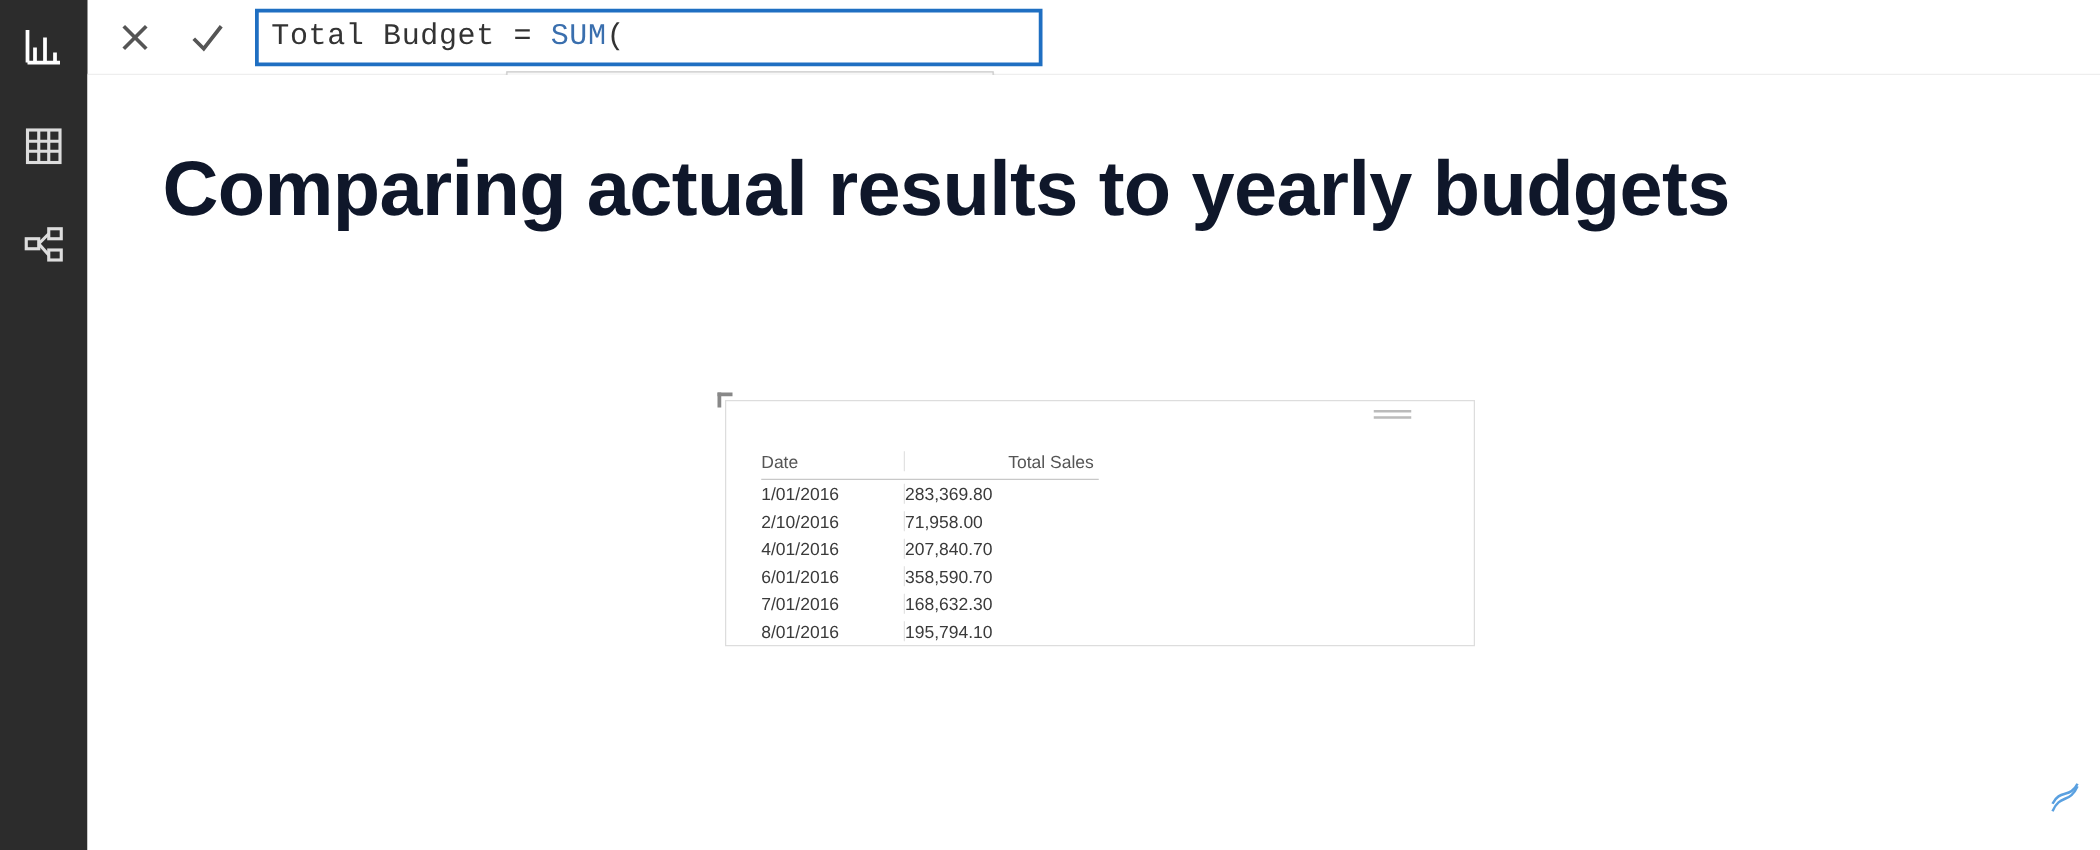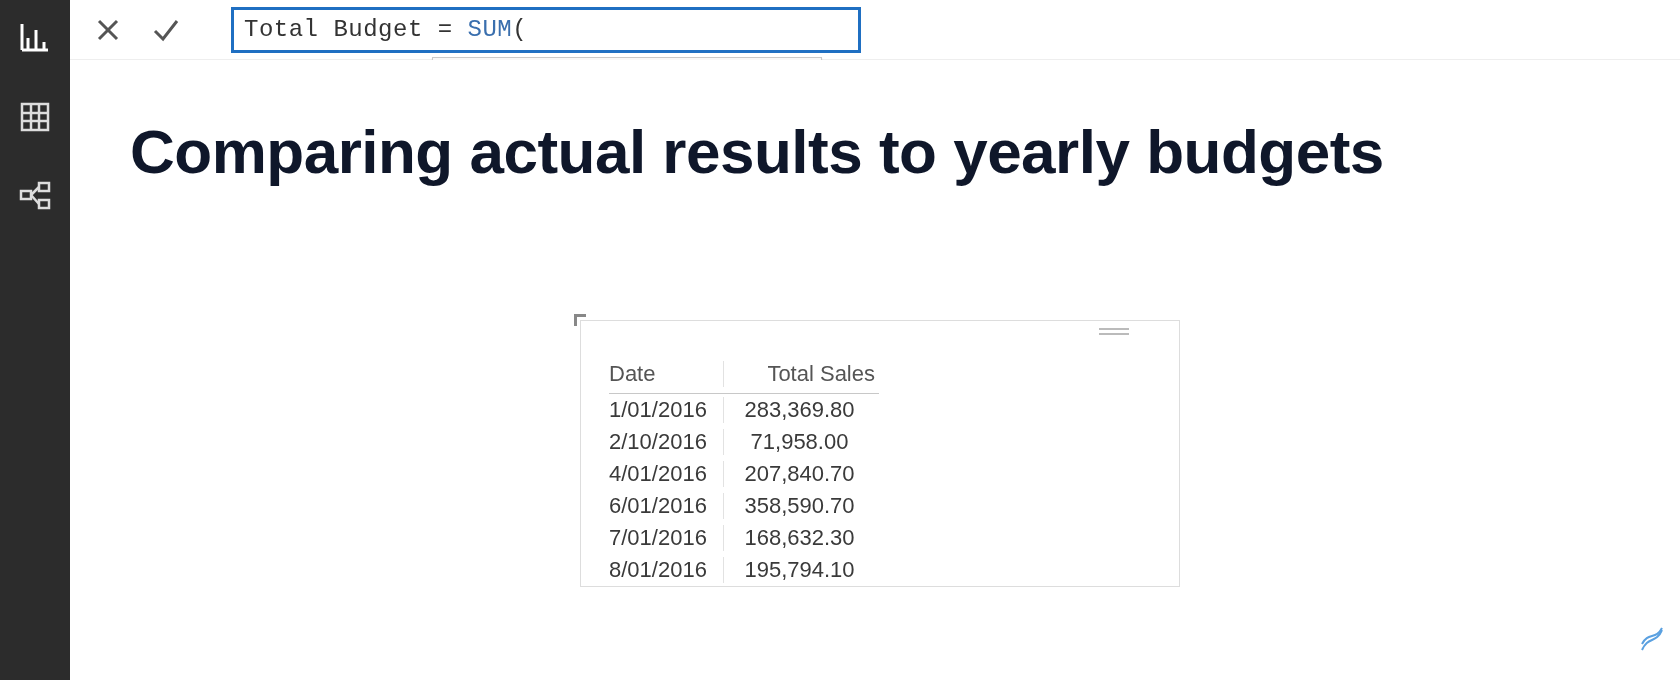--- a/index.html
+++ b/index.html
@@ -14,21 +14,21 @@
   .nav-item.active svg { stroke: #fff; }
 
   
   .main { flex: 1; display: flex; flex-direction: column; position: relative; }
 
   
   .formula-row { display: flex; align-items: center; height: 60px; padding-left: 18px; gap: 18px; border-bottom: 1px solid #eee; }
   .fb-btn { width: 40px; height: 40px; display: flex; align-items: center; justify-content: center; cursor: pointer; }
   .fb-btn svg { stroke: #555; }
 
-  .formula-input-wrap { position: relative; margin-left: 27px; }
+  .formula-input-wrap { position: relative; }
   .formula-input { height: 46px; min-width: 630px; border: 3px solid #1f6fc2; background: #fff; display: flex; align-items: center; padding: 0 10px; font-family: Consolas, "Courier New", monospace; font-size: 24px; color: #333; letter-spacing: 0.5px; white-space: pre; }
   .tok-fn { color: #3a6fae; }
 
   
   .intellisense { position: absolute; left: 201px; top: 50px; background: #f7f7f7; border: 1px solid #c9c9c9; padding: 6px 14px 10px 14px; font-size: 24px; color: #444; line-height: 1.35; box-shadow: 0 1px 2px rgba(0,0,0,.08); }
   .intellisense .sig { font-family: "Segoe UI", sans-serif; }
   .intellisense .sig b { font-weight: 700; }
   .intellisense .desc { padding-left: 14px; font-size: 23px; color: #555; }
 
   
@@ -40,25 +40,25 @@
   .visual { position: absolute; left: 510px; top: 260px; width: 600px; border: 1px solid #ddd; background: #fff; }
   .visual-corner { position: absolute; left: -7px; top: -7px; width: 12px; height: 12px; }
   .visual-corner::before, .visual-corner::after { content: ""; position: absolute; background: #888; }
   .visual-corner::before { width: 12px; height: 3px; top: 0; left: 0; }
   .visual-corner::after  { width: 3px; height: 12px; top: 0; left: 0; }
   .visual-grip { position: absolute; right: 50px; top: 7px; width: 30px; height: 10px; cursor: grab; }
   .visual-grip::before, .visual-grip::after { content: ""; position: absolute; left: 0; right: 0; height: 2px; background: #bbb; }
   .visual-grip::before { top: 0; }
   .visual-grip::after  { top: 5px; }
 
-  .tbl { width: 270px; margin: 40px 0 0 28px; font-size: 22px; color: #3a3a3a; }
+  .tbl { width: 270px; margin: 40px 0 0 28px; font-size: 14px; color: #3a3a3a; }
   .tbl-head { display: flex; border-bottom: 1px solid #c8c8c8; padding-bottom: 6px; color: #555; }
   .tbl-row  { display: flex; padding: 3px 0; }
   .col-date  { width: 115px; border-right: 1px solid #e2e2e2; }
-  .col-value { flex: 1; text-align: center; padding-right: 4px; }
+  .col-value { flex: 1; text-align: left; padding-right: 4px; }
   .tbl-head .col-value { text-align: right; padding-left: 18px; }
 
   
   .corner-mark { position: absolute; right: 14px; bottom: 24px; font-size: 11px; color: #5aa0e0; letter-spacing: 1px; }
   .corner-mark svg { stroke:#5aa0e0; }
 </style>
 </head>
 <body>
 
 <div class="app">

